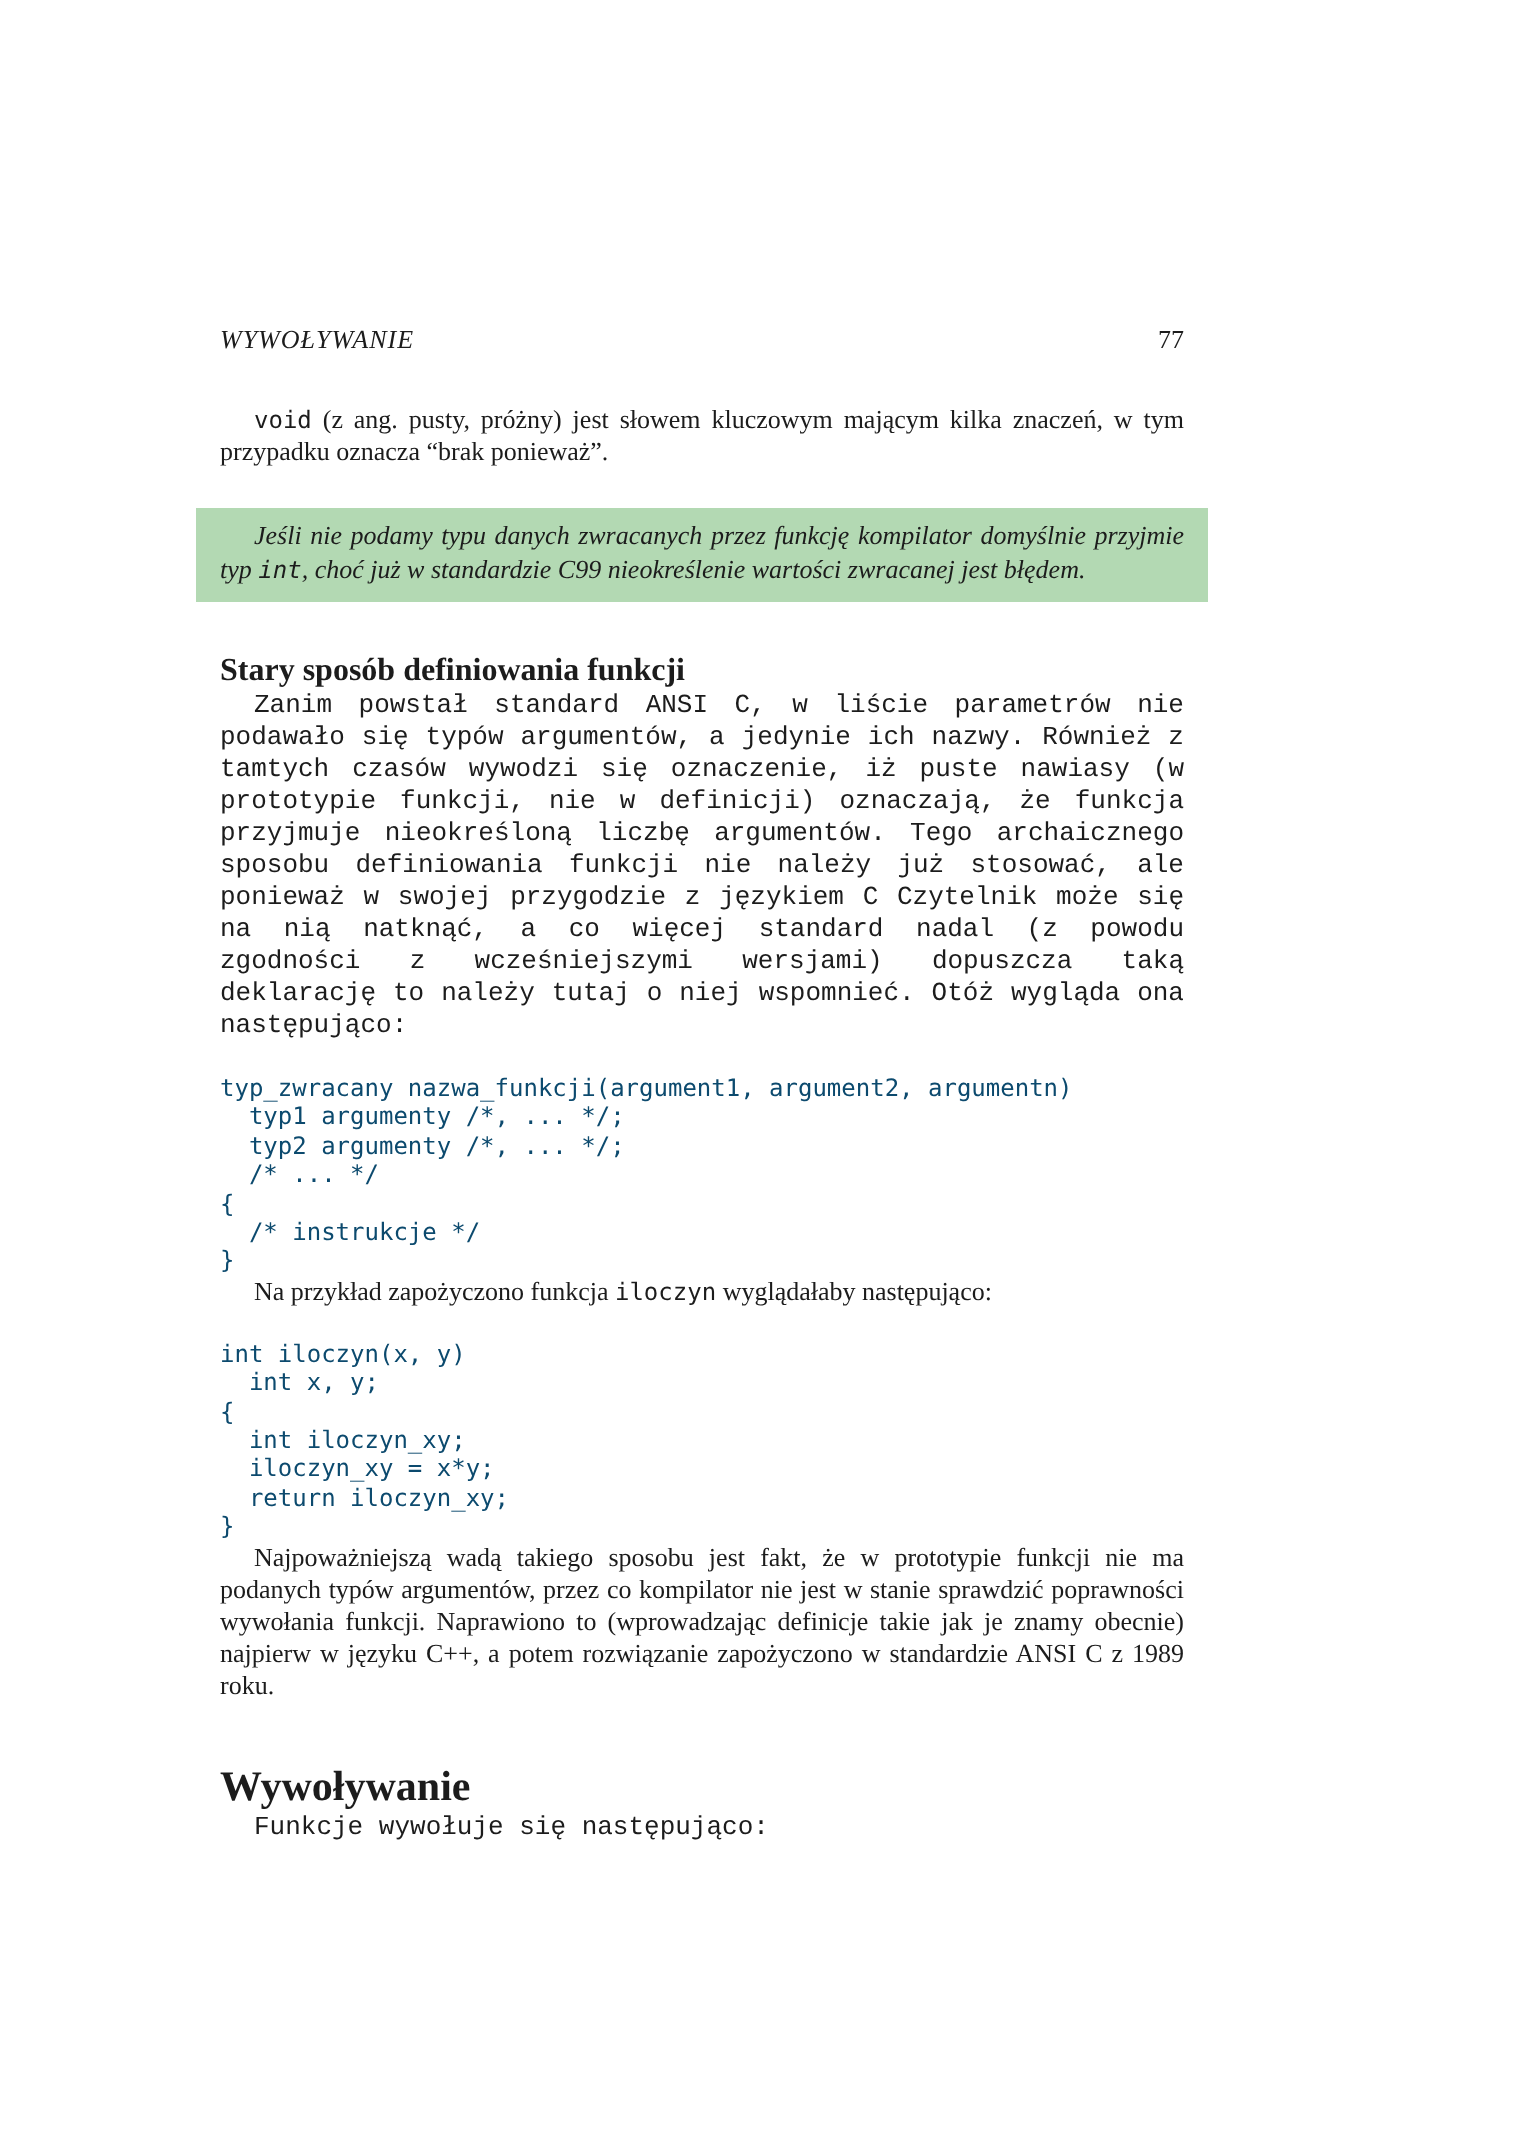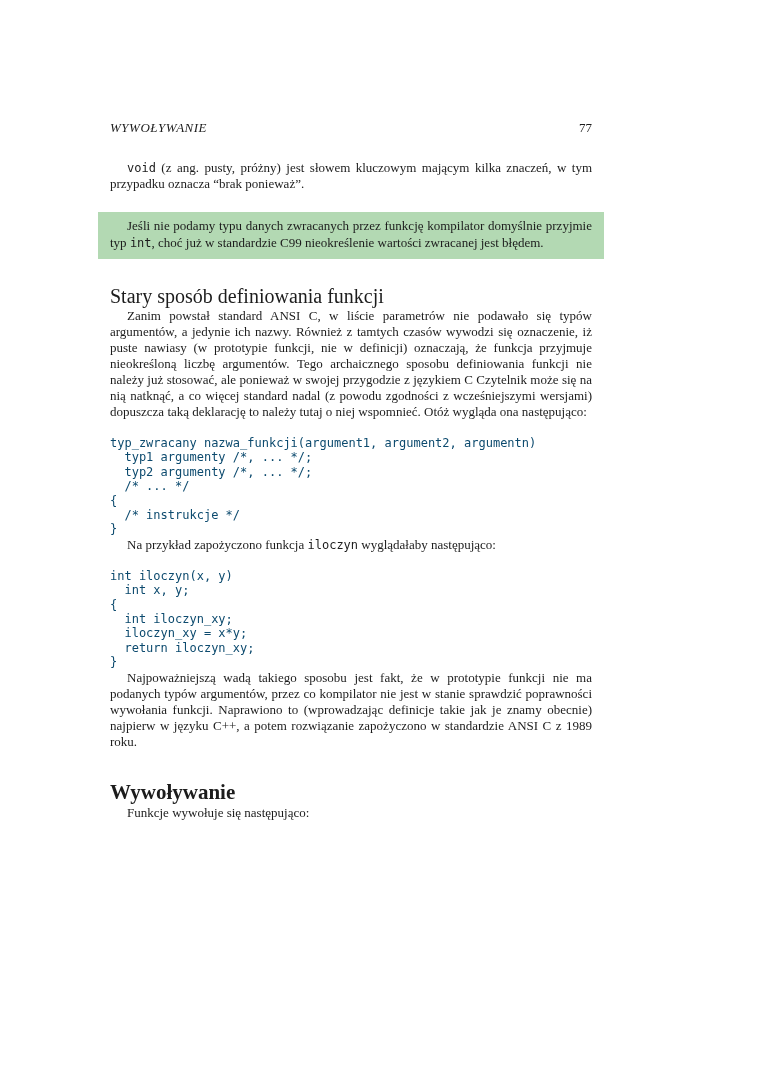--- a/index.html
+++ b/index.html
@@ -28,20 +28,21 @@
     align-items: baseline;
     font-size: 13px;
     margin-bottom: 24px;
   }
   .running-title {
     font-style: italic;
     letter-spacing: 0.5px;
   }
   .page-number {
     font-style: normal;
+    margin-top: 42px;
   }
   p.body {
     font-size: 13px;
     line-height: 16px;
     text-align: justify;
     margin: 0;
   }
   p.indent { text-indent: 17px; }
   .mono, pre.code-block {
     font-family: "DejaVu Sans Mono", monospace;
@@ -49,32 +50,33 @@
   .mono { font-size: 12px; }
   .note-box {
     margin: 20px 10px 0 -12px;
     width: 482px;
     padding: 6px 12px 8px 12px;
     background: #b3d9b3;
     font-size: 13px;
     line-height: 16.5px;
     text-align: justify;
     text-indent: 17px;
+    font-style: italic;
   }
   h2.section-heading {
-    font-size: 20px;
-    font-weight: normal;
+    font-size: 16px;
+    font-weight: bold;
     margin: 26px 0 0 0;
   }
   h1.chapter-heading {
     font-size: 21px;
     font-weight: bold;
     margin: 30px 0 0 0;
   }
-  .mt-p  { margin-top: 12px; }
+  .mt-p  { margin-top: 12px; font-family: Liberation Mono, monospace; }
   .mt-pp { margin-top: 18px; }
   pre.code-block {
     font-size: 12px;
     line-height: 14.4px;
     margin: 16px 0 0 0;
     white-space: pre;
     color: #0c4a6e;
   }
 </style>
 </head>

